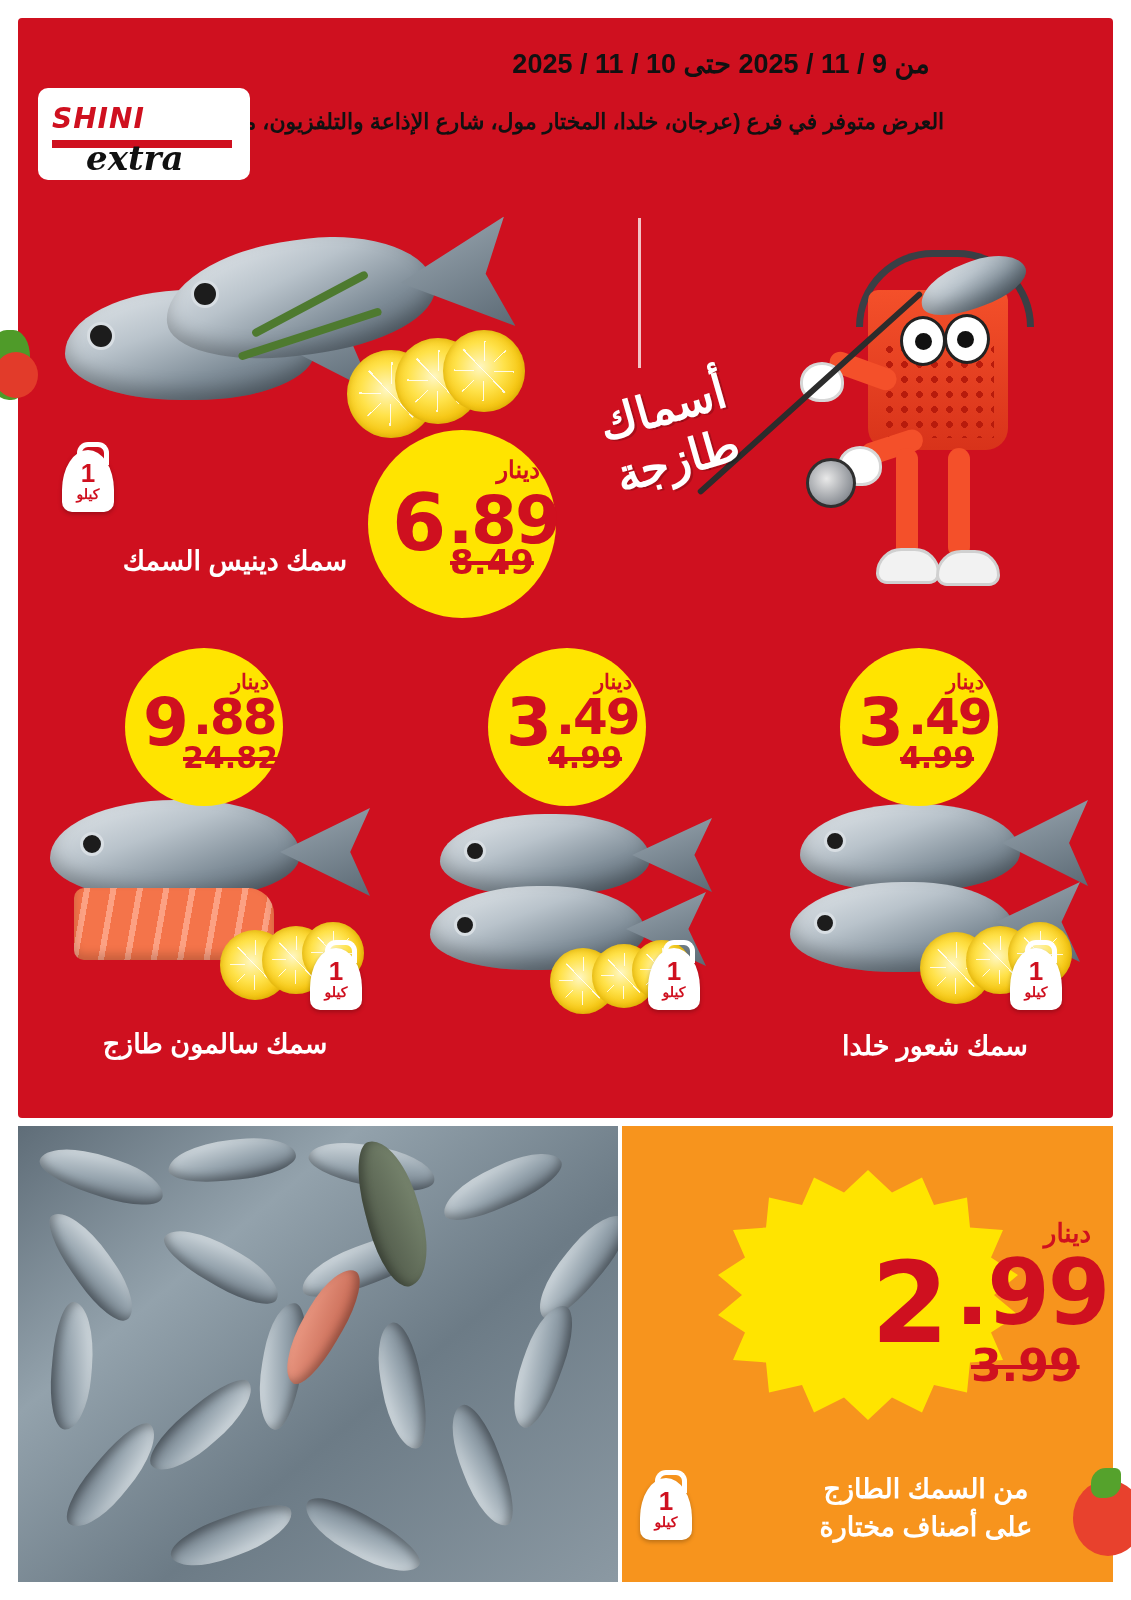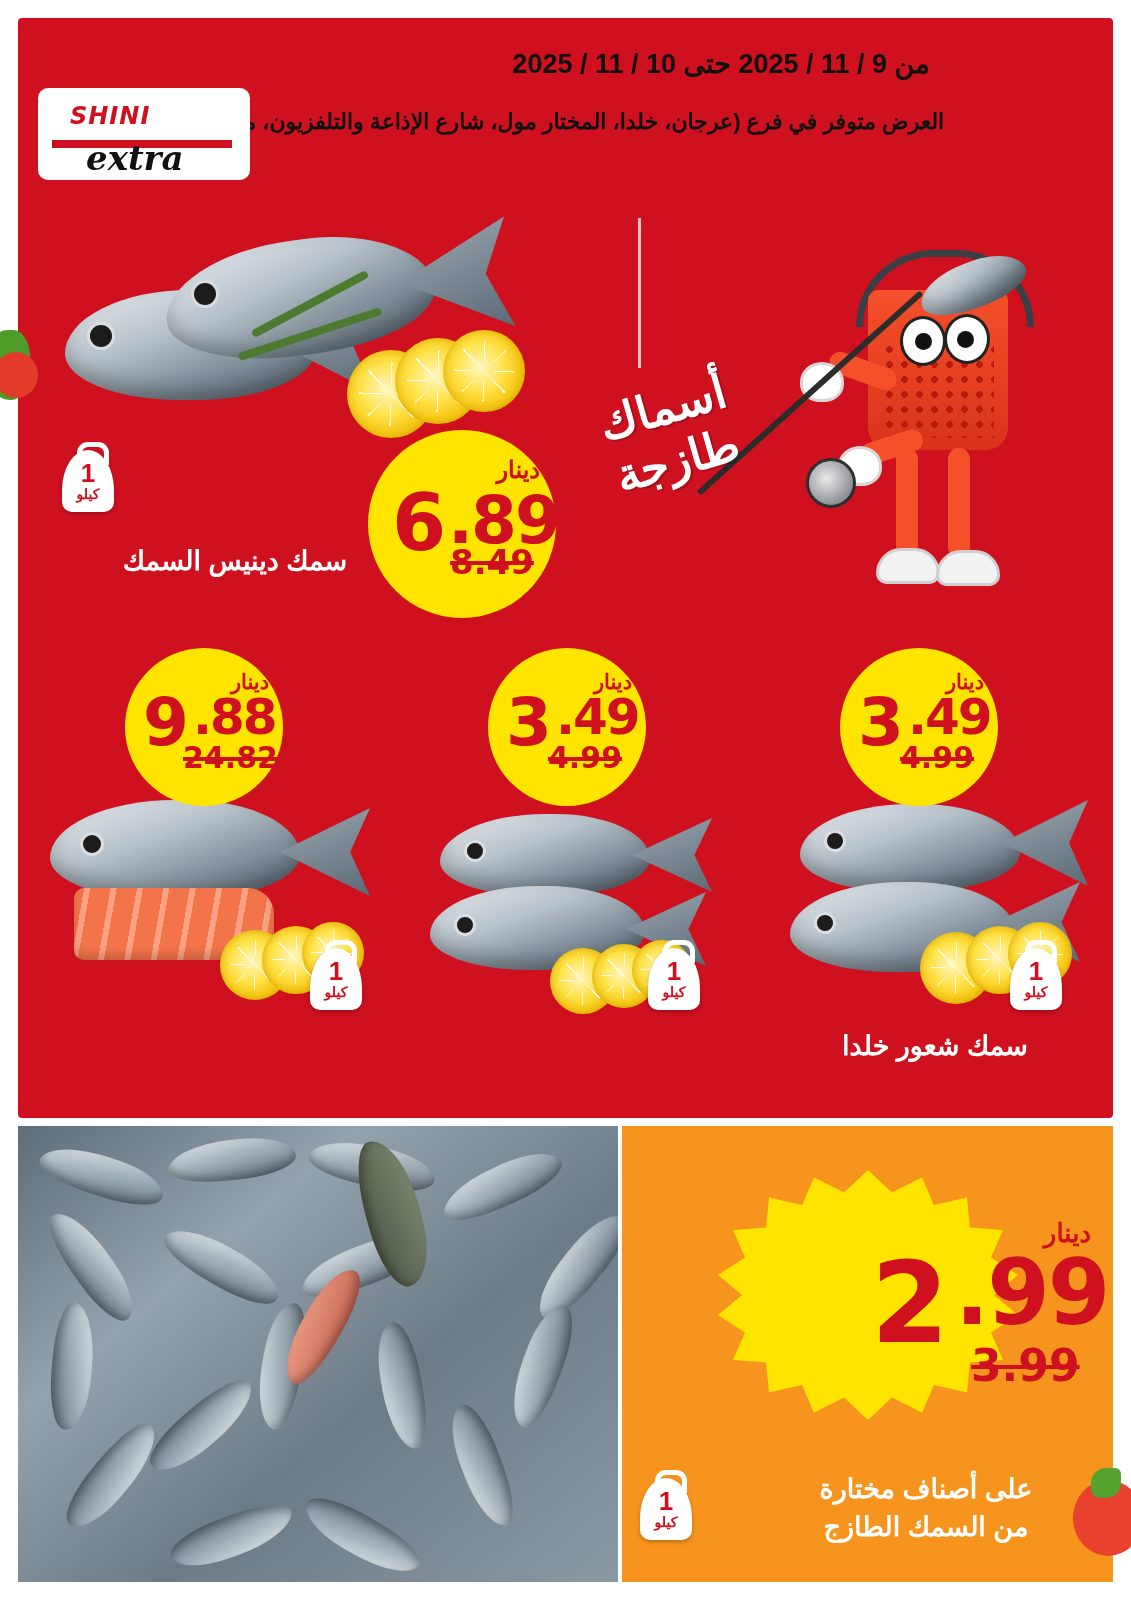--- a/index.html
+++ b/index.html
@@ -35,28 +35,27 @@
     width: 212px;
     height: 92px;
     background: #ffffff;
     border-radius: 10px 10px 10px 10px;
     z-index: 8;
   }
   .logo-main {
     position: absolute;
     left: 14px;
     top: 14px;
-    font-size: 24px;
+    font-size: 28px;
     font-weight: bold;
     font-style: italic;
     letter-spacing: 1px;
     color: #cf101f;
     font-family: "DejaVu Sans", sans-serif;
     direction: ltr;
-    margin-left: 18px;
   }
   .logo-underline {
     position: absolute;
     left: 14px;
     top: 52px;
     width: 180px;
     height: 8px;
     background: #cf101f;
   }
   .logo-sub {
@@ -531,20 +530,21 @@
     <div class="lemon" style="left:222px; top:136px; width:68px; height:68px;"></div>
     <div class="lemon" style="left:262px; top:132px; width:62px; height:62px;"></div>
   </div>
 
   <div class="kilo-tag" style="left:310px; top:948px;">
     <div class="kilo-handle"></div>
     <div class="kilo-num">1</div>
     <div class="kilo-word">كيلو</div>
   </div>
 
+  <div class="product-name" style="left:70px; top:1028px; width:290px;">سمك سالمون طازج</div>
 
   <div class="price-circle" style="left:488px; top:648px; width:158px; height:158px;">
     <div class="price-inner">
       <div class="price-dinar" style="right:14px; top:22px; font-size:21px;">دينار</div>
       <div class="price-main" style="left:18px; top:36px; font-size:66px;">3</div>
       <div class="price-main" style="left:68px; top:40px; font-size:50px;">.49</div>
       <div class="price-old" style="left:60px; top:92px; font-size:30px;">4.99</div>
     </div>
   </div>
 
@@ -628,20 +628,20 @@
     <div class="price-old" style="left:140px; top:170px; font-size:44px;">3.99</div>
   </div>
 
   <div class="kilo-tag" style="left:640px; top:1478px; z-index:6;">
     <div class="kilo-handle"></div>
     <div class="kilo-num">1</div>
     <div class="kilo-word">كيلو</div>
   </div>
 
   <div class="bottom-note">
+    <div>من السمك الطازج</div>
     <div>على أصناف مختارة</div>
-    <div>من السمك الطازج</div>
   </div>
 
   <div class="blob blob-right-red"></div>
   <div class="blob blob-right-green"></div>
 
 </div>
 
 </body></html>

